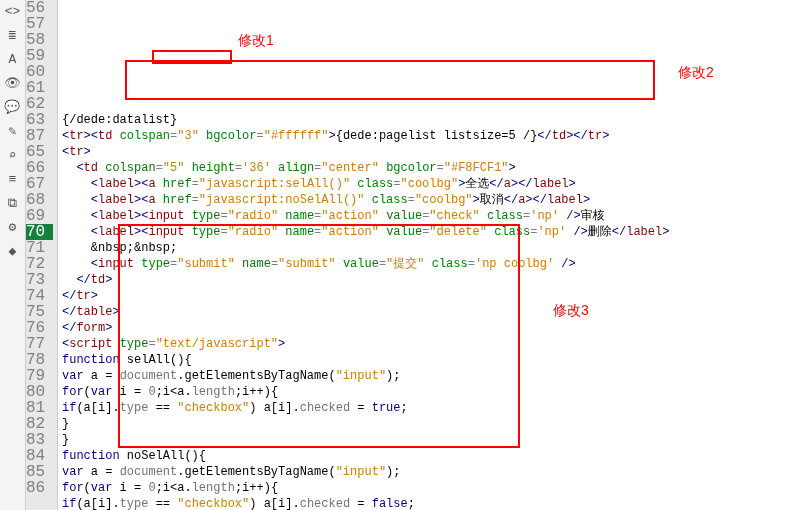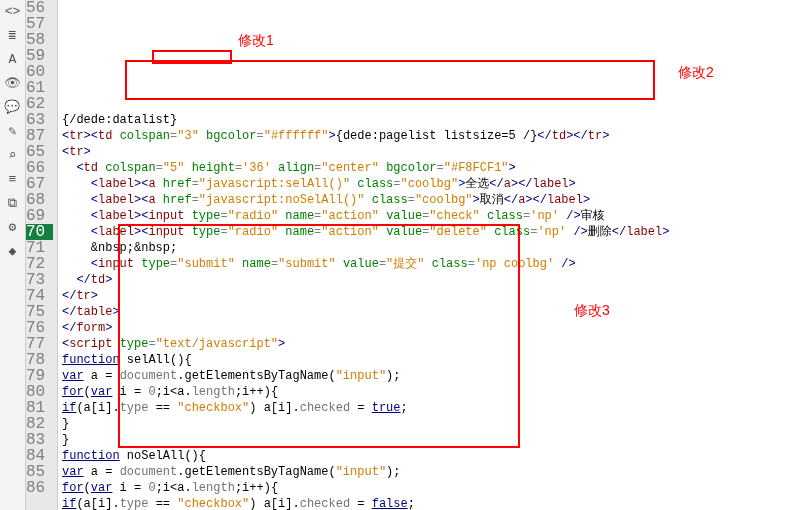--- a/index.html
+++ b/index.html
@@ -6,21 +6,21 @@
   body { font-family: "Courier New", monospace; font-size: 12px; background: #fff; display: flex; width: 786px; height: 510px; overflow: hidden; }
   .toolbar { width: 26px; background: #f4f4f4; border-right: 1px solid #ccc; display: flex; flex-direction: column; align-items: center; padding-top: 2px; gap: 6px; }
   .tool-icon { width: 18px; height: 18px; display: flex; align-items: center; justify-content: center; font-size: 13px; color: #555; cursor: pointer; }
   .gutter { width: 32px; background: #e8e8e8; border-right: 1px solid #ccc; text-align: left; padding-right: 4px; line-height: 16px; color: #808080; font-size: 16px; }
   .gutter div { height: 16px; }
   .gutter div.hl { background: #15803d; color: #fff; }
   .code { flex: 1; position: relative; padding-left: 4px; line-height: 16px; white-space: pre; }
   .code .line { height: 16px; }
   .c-tag { color: #000080; }
   .c-text { color: #000; }
-  .c-kw { color: #000080; text-decoration: underline; }
+  .c-kw { color: #000080; }
   .c-prop { color: #737373; }
   .c-green { color: #008000; }
   .c-orange { color: #d17d00; }
   .c-tagname { color: #800000; }
   .c-eq { color: #808080; }
   .annot { position: absolute; color: #ff0000; font-size: 14px; font-family: "SimSun", sans-serif; pointer-events: none; font-weight: normal; text-align: right; }
   .box { position: absolute; border: 2px solid #ff0000; pointer-events: none; }
 </style>
 </head>
 <body>
@@ -69,17 +69,17 @@
     <div>82</div>
     <div>83</div>
     <div>84</div>
     <div>85</div>
     <div>86</div>
   </div>
 
 <div class="code" id="code">
   <div class="annot" id="a1" style="top: 32px; left: 180px;">修改1</div>
   <div class="annot" id="a2" style="top: 64px; left: 620px;">修改2</div>
-  <div class="annot" id="a3" style="top: 302px; left: 495px; margin-left: 21px;">修改3</div>
+  <div class="annot" id="a3" style="top: 302px; left: 495px;">修改3</div>
   <div class="box" id="b1" style="top: 50px; left: 94px; width: 80px; height: 14px;"></div>
   <div class="box" id="b2" style="top: 60px; left: 67px; width: 530px; height: 40px;"></div>
   <div class="box" id="b3" style="top: 224px; left: 60px; width: 402px; height: 224px;"></div>
 <div class="line"><span class="c-text">{/dede:datalist}</span></div><div class="line"><span class="c-tag">&lt;</span><span class="c-tagname">tr</span><span class="c-tag">&gt;&lt;</span><span class="c-tagname">td</span><span class="c-text"> </span><span class="c-green">colspan</span><span class="c-eq">=</span><span class="c-orange">"3"</span><span class="c-text"> </span><span class="c-green">bgcolor</span><span class="c-eq">=</span><span class="c-orange">"#ffffff"</span><span class="c-tag">&gt;</span><span class="c-text">{dede:pagelist listsize=5 /}</span><span class="c-tag">&lt;/</span><span class="c-tagname">td</span><span class="c-tag">&gt;&lt;/</span><span class="c-tagname">tr</span><span class="c-tag">&gt;</span></div><div class="line"><span class="c-tag">&lt;</span><span class="c-tagname">tr</span><span class="c-tag">&gt;</span></div><div class="line"><span class="c-text">  </span><span class="c-tag">&lt;</span><span class="c-tagname">td</span><span class="c-text"> </span><span class="c-green">colspan</span><span class="c-eq">=</span><span class="c-orange">"5"</span><span class="c-text"> </span><span class="c-green">height</span><span class="c-eq">=</span><span class="c-orange">'36'</span><span class="c-text"> </span><span class="c-green">align</span><span class="c-eq">=</span><span class="c-orange">"center"</span><span class="c-text"> </span><span class="c-green">bgcolor</span><span class="c-eq">=</span><span class="c-orange">"#F8FCF1"</span><span class="c-tag">&gt;</span></div><div class="line"><span class="c-text">    </span><span class="c-tag">&lt;</span><span class="c-tagname">label</span><span class="c-tag">&gt;&lt;</span><span class="c-tagname">a</span><span class="c-text"> </span><span class="c-green">href</span><span class="c-eq">=</span><span class="c-orange">"javascript:selAll()"</span><span class="c-text"> </span><span class="c-green">class</span><span class="c-eq">=</span><span class="c-orange">"coolbg"</span><span class="c-tag">&gt;</span><span class="c-text">全选</span><span class="c-tag">&lt;/</span><span class="c-tagname">a</span><span class="c-tag">&gt;&lt;/</span><span class="c-tagname">label</span><span class="c-tag">&gt;</span></div><div class="line"><span class="c-text">    </span><span class="c-tag">&lt;</span><span class="c-tagname">label</span><span class="c-tag">&gt;&lt;</span><span class="c-tagname">a</span><span class="c-text"> </span><span class="c-green">href</span><span class="c-eq">=</span><span class="c-orange">"javascript:noSelAll()"</span><span class="c-text"> </span><span class="c-green">class</span><span class="c-eq">=</span><span class="c-orange">"coolbg"</span><span class="c-tag">&gt;</span><span class="c-text">取消</span><span class="c-tag">&lt;/</span><span class="c-tagname">a</span><span class="c-tag">&gt;&lt;/</span><span class="c-tagname">label</span><span class="c-tag">&gt;</span></div><div class="line"><span class="c-text">    </span><span class="c-tag">&lt;</span><span class="c-tagname">label</span><span class="c-tag">&gt;&lt;</span><span class="c-tagname">input</span><span class="c-text"> </span><span class="c-green">type</span><span class="c-eq">=</span><span class="c-orange">"radio"</span><span class="c-text"> </span><span class="c-green">name</span><span class="c-eq">=</span><span class="c-orange">"action"</span><span class="c-text"> </span><span class="c-green">value</span><span class="c-eq">=</span><span class="c-orange">"check"</span><span class="c-text"> </span><span class="c-green">class</span><span class="c-eq">=</span><span class="c-orange">'np'</span><span class="c-text"> </span><span class="c-tag">/&gt;</span><span class="c-text">审核</span></div><div class="line"><span class="c-text">    </span><span class="c-tag">&lt;</span><span class="c-tagname">label</span><span class="c-tag">&gt;&lt;</span><span class="c-tagname">input</span><span class="c-text"> </span><span class="c-green">type</span><span class="c-eq">=</span><span class="c-orange">"radio"</span><span class="c-text"> </span><span class="c-green">name</span><span class="c-eq">=</span><span class="c-orange">"action"</span><span class="c-text"> </span><span class="c-green">value</span><span class="c-eq">=</span><span class="c-orange">"delete"</span><span class="c-text"> </span><span class="c-green">class</span><span class="c-eq">=</span><span class="c-orange">'np'</span><span class="c-text"> </span><span class="c-tag">/&gt;</span><span class="c-text">删除</span><span class="c-tag">&lt;/</span><span class="c-tagname">label</span><span class="c-tag">&gt;</span></div><div class="line"><span class="c-text">    &amp;nbsp;&amp;nbsp;</span></div><div class="line"><span class="c-text">    </span><span class="c-tag">&lt;</span><span class="c-tagname">input</span><span class="c-text"> </span><span class="c-green">type</span><span class="c-eq">=</span><span class="c-orange">"submit"</span><span class="c-text"> </span><span class="c-green">name</span><span class="c-eq">=</span><span class="c-orange">"submit"</span><span class="c-text"> </span><span class="c-green">value</span><span class="c-eq">=</span><span class="c-orange">"提交"</span><span class="c-text"> </span><span class="c-green">class</span><span class="c-eq">=</span><span class="c-orange">'np coolbg'</span><span class="c-text"> </span><span class="c-tag">/&gt;</span></div><div class="line"><span class="c-text">  </span><span class="c-tag">&lt;/</span><span class="c-tagname">td</span><span class="c-tag">&gt;</span></div><div class="line"><span class="c-tag">&lt;/</span><span class="c-tagname">tr</span><span class="c-tag">&gt;</span></div><div class="line"><span class="c-tag">&lt;/</span><span class="c-tagname">table</span><span class="c-tag">&gt;</span></div><div class="line"><span class="c-tag">&lt;/</span><span class="c-tagname">form</span><span class="c-tag">&gt;</span></div><div class="line"><span class="c-tag">&lt;</span><span class="c-tagname">script</span><span class="c-text"> </span><span class="c-green">type</span><span class="c-eq">=</span><span class="c-orange">"text/javascript"</span><span class="c-tag">&gt;</span></div><div class="line"><span class="c-kw">function</span><span class="c-text"> selAll(){</span></div><div class="line"><span class="c-kw">var</span><span class="c-text"> a = </span><span class="c-prop">document</span><span class="c-text">.getElementsByTagName(</span><span class="c-orange">"input"</span><span class="c-text">);</span></div><div class="line"><span class="c-kw">for</span><span class="c-text">(</span><span class="c-kw">var</span><span class="c-text"> i = </span><span class="c-prop">0</span><span class="c-text">;i&lt;a.</span><span class="c-prop">length</span><span class="c-text">;i++){</span></div><div class="line"><span class="c-kw">if</span><span class="c-text">(a[i].</span><span class="c-prop">type</span><span class="c-text"> == </span><span class="c-orange">"checkbox"</span><span class="c-text">) a[i].</span><span class="c-prop">checked</span><span class="c-text"> = </span><span class="c-kw">true</span><span class="c-text">;</span></div><div class="line"><span class="c-text">}</span></div><div class="line"><span class="c-text">}</span></div><div class="line"><span class="c-kw">function</span><span class="c-text"> noSelAll(){</span></div><div class="line"><span class="c-kw">var</span><span class="c-text"> a = </span><span class="c-prop">document</span><span class="c-text">.getElementsByTagName(</span><span class="c-orange">"input"</span><span class="c-text">);</span></div><div class="line"><span class="c-kw">for</span><span class="c-text">(</span><span class="c-kw">var</span><span class="c-text"> i = </span><span class="c-prop">0</span><span class="c-text">;i&lt;a.</span><span class="c-prop">length</span><span class="c-text">;i++){</span></div><div class="line"><span class="c-kw">if</span><span class="c-text">(a[i].</span><span class="c-prop">type</span><span class="c-text"> == </span><span class="c-orange">"checkbox"</span><span class="c-text">) a[i].</span><span class="c-prop">checked</span><span class="c-text"> = </span><span class="c-kw">false</span><span class="c-text">;</span></div></div>
 
 </body></html>

